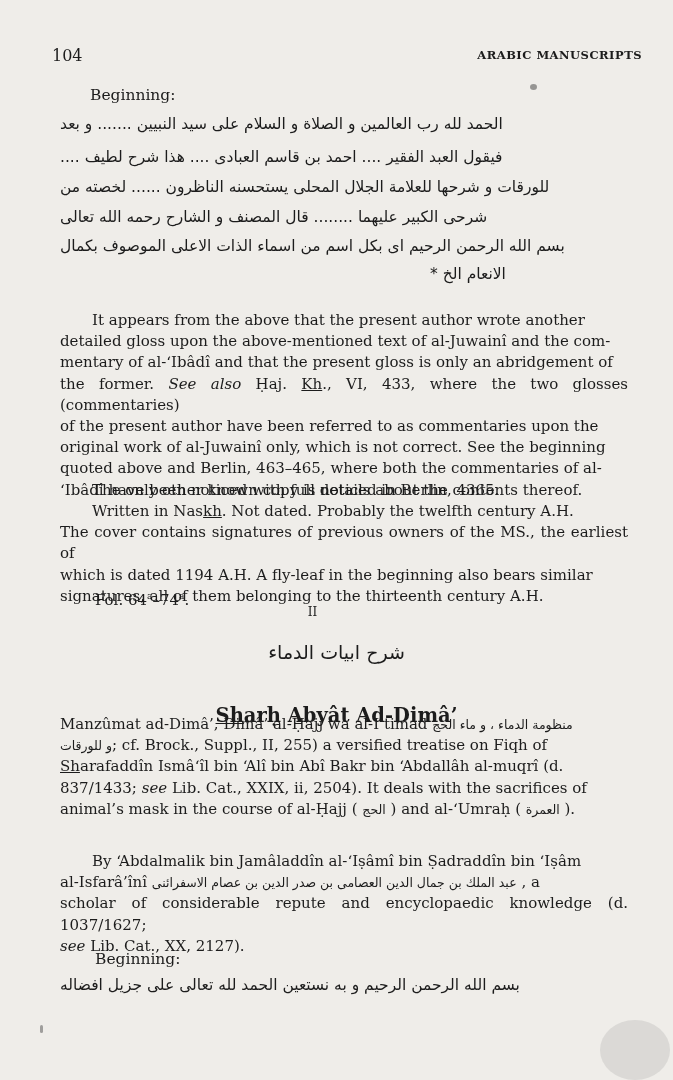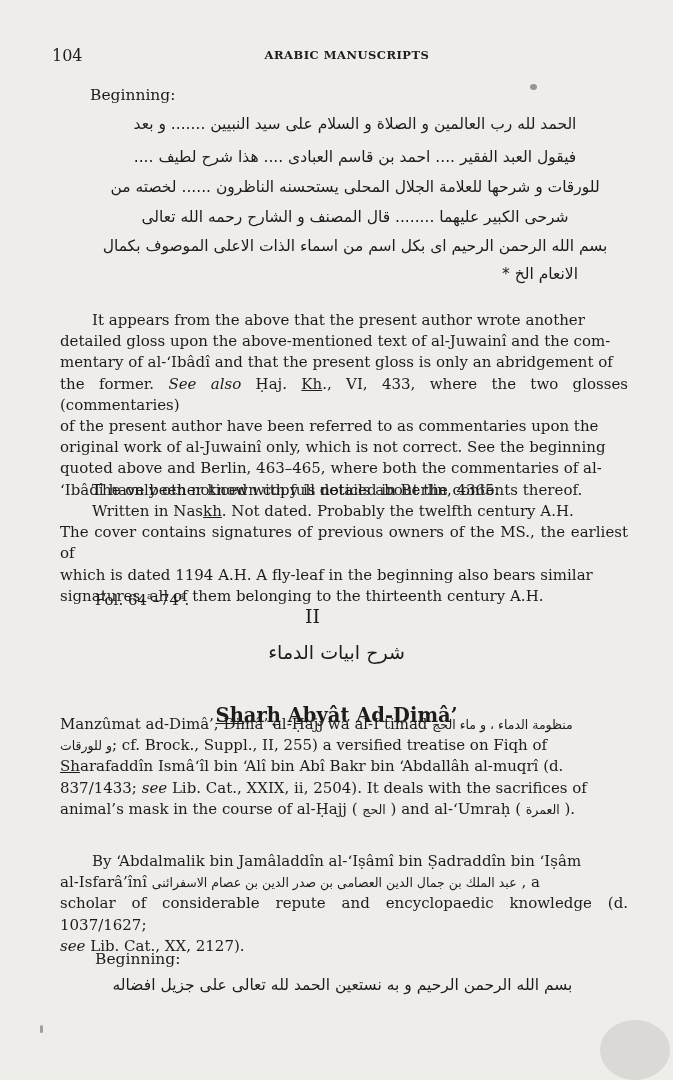--- a/index.html
+++ b/index.html
@@ -7,28 +7,28 @@
     width: 673px; height: 1080px; overflow: hidden;
     background: #efede9;
     font-family: "DejaVu Serif", "Liberation Serif", serif;
     color: #1c1c1c;
     position: relative;
   }
   .page { position: absolute; left: 0; top: 0; width: 673px; height: 1080px; padding-left: 48px; }
   .abs { position: absolute; white-space: nowrap; }
   .running-head { top: 46px; left: 52px; width: 590px; height: 20px; }
   .page-num { position: absolute; left: 0; top: 0; font-size: 16px; }
-  .head-title { position: absolute; left: 0; right: 0; top: 2px; text-align: center; font-size: 11.5px; letter-spacing: 0.5px; font-weight: bold; }
+  .head-title { position: absolute; left: 0; right: 0; top: 2px; text-align: right; font-size: 11.5px; letter-spacing: 0.5px; font-weight: bold; }
   .label { font-size: 15.5px; }
-  .ar-line { position: absolute; left: 60px; width: 590px; direction: rtl; text-align: center; font-family: "DejaVu Sans", sans-serif; font-size: 15.5px; white-space: nowrap; }
+  .ar-line { position: absolute; left: 60px; width: 590px; direction: rtl; text-align: left; font-family: "DejaVu Sans", sans-serif; font-size: 15.5px; white-space: nowrap; }
   .para { position: absolute; left: 60px; width: 568px; font-size: 15px; line-height: 21.2px; text-align: justify; }
   .para p { margin: 0; }
   .indent { text-indent: 32px; }
   .small-line { position: absolute; left: 60px; width: 568px; font-size: 15px; white-space: nowrap; }
-  .section-num { position: absolute; left: 0; width: 625px; text-align: center; font-size: 19px; }
+  .section-num { position: absolute; left: 0; width: 625px; text-align: center; font-size: 12px; }
   .ar-title { position: absolute; left: 0; width: 673px; text-align: center; direction: rtl; font-family: "DejaVu Sans", sans-serif; font-size: 19px; }
   .en-title { position: absolute; left: 0; width: 673px; text-align: center; font-size: 19.5px; font-weight: bold; margin-top: 24px; }
   i { font-style: italic; }
   .u { text-decoration: underline; }
   .stain { position: absolute; border-radius: 50%; background: rgba(150,150,150,0.25); }
   sup { font-size: 9px; }
   .ar-inline { font-family: "DejaVu Sans", sans-serif; font-size: 12.5px; direction: rtl; unicode-bidi: isolate; }
 </style>
 </head>
 <body>

